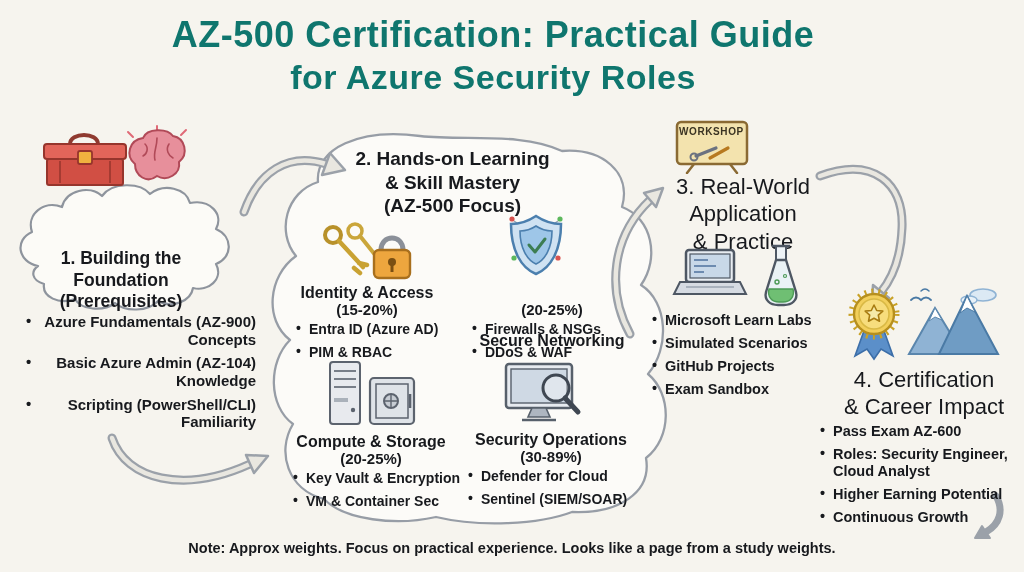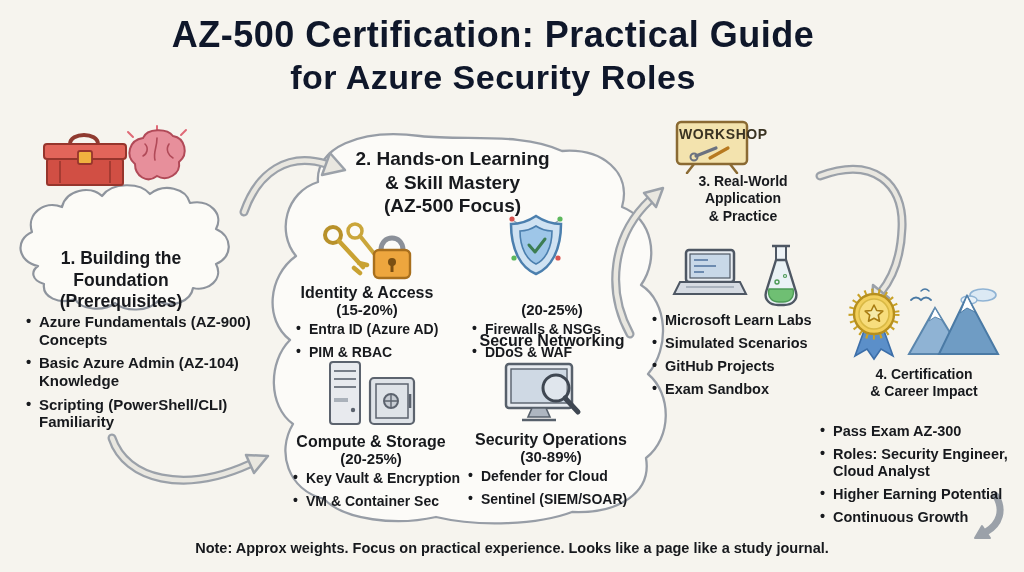--- a/index.html
+++ b/index.html
@@ -1,36 +1,36 @@
 <!DOCTYPE html>
 <html><head>
 <meta charset="utf-8">
 <style>
   html,body{margin:0;padding:0;background:#f6f4ee;}
   .canvas{position:relative;width:1024px;height:572px;background:#f6f4ee;overflow:hidden;
           font-family:"Liberation Sans","DejaVu Sans",sans-serif;color:#17191d;}
   .abs{position:absolute;}
   .bg{position:absolute;left:0;top:0;z-index:0;pointer-events:none;}
   .layer{z-index:2;}
-  .title{width:986px;text-align:center;color:#0f172a;font-weight:bold;letter-spacing:.5px;z-index:2;}
+  .title{width:986px;text-align:center;color:#0f766e;font-weight:bold;letter-spacing:.5px;z-index:2;}
   .t1{top:14px;font-size:36px;}
   .t2{top:58px;font-size:34px;}
   .stack div{line-height:1.24;}
   .h-cloud{font-size:17.5px;font-weight:bold;text-align:center;margin-top:36px;}
   .h-blob{font-size:19px;font-weight:bold;text-align:center;}
-  .h-sec{font-size:14px;font-weight:bold;text-align:center;}
+  .h-sec{font-size:22px;font-weight:normal;text-align:center;}
   .topic-title{font-size:16px;font-weight:bold;text-align:center;line-height:1.2;}
   .topic-weight{font-size:15px;font-weight:bold;text-align:center;line-height:1.2;}
   ul.bullets{list-style:none;margin:0;padding:0;}
   ul.bullets li{position:relative;padding-left:13px;margin-bottom:6px;font-weight:bold;line-height:1.18;}
   ul.bullets li::before{content:"\2022";position:absolute;left:0;top:-1px;}
-  .b15 li{font-size:15px;}
+  .b15 li{font-size:15px;text-align:right;}
   .b14 li{font-size:14px;margin-bottom:4px;}
   .b145 li{font-size:14.5px;margin-bottom:7px;}
-  .sign-label{font-size:14px;font-weight:bold;letter-spacing:.6px;color:#3a3322;text-align:left;}
+  .sign-label{font-size:10px;font-weight:bold;letter-spacing:.6px;color:#3a3322;text-align:left;}
   .note{width:1024px;text-align:center;font-size:14.5px;font-weight:bold;color:#17191d;z-index:2;}
   svg{display:block;}
 </style>
 </head>
 <body>
 
 <div class="canvas">
 
   <svg class="bg" width="1024" height="572" viewBox="0 0 1024 572">
 
@@ -252,21 +252,21 @@
       <polygon points="30,24 37,36 30,33 24,37" fill="#ffffff" stroke="#5a86ad" stroke-width="1"></polygon>
       <polygon points="62,12 93,70 34,70" fill="#6f9cc4" stroke="#4a7aa5" stroke-width="2"></polygon>
       <polygon points="62,12 70,28 62,24 55,29" fill="#ffffff" stroke="#4a7aa5" stroke-width="1"></polygon>
     </svg>
   </div>
   <div class="abs layer stack h-sec" style="left:833px;top:366px;width:182px;">
     <div>4. Certification</div>
     <div>&amp; Career Impact</div>
   </div>
   <ul class="abs layer bullets b145" style="left:820px;top:423px;width:200px;">
-    <li>Pass Exam AZ-300</li>
+    <li>Pass Exam AZ-600</li>
     <li>Roles: Security Engineer, Cloud Analyst</li>
     <li>Higher Earning Potential</li>
     <li>Continuous Growth</li>
   </ul>
 
-  <div class="abs note" style="top:540px;">Note: Approx weights. Focus on practical experience. Looks like a page like a study journal.</div>
+  <div class="abs note" style="top:540px;">Note: Approx weights. Focus on practical experience. Looks like a page from a study weights.</div>
 
 </div>
 
 </body></html>

